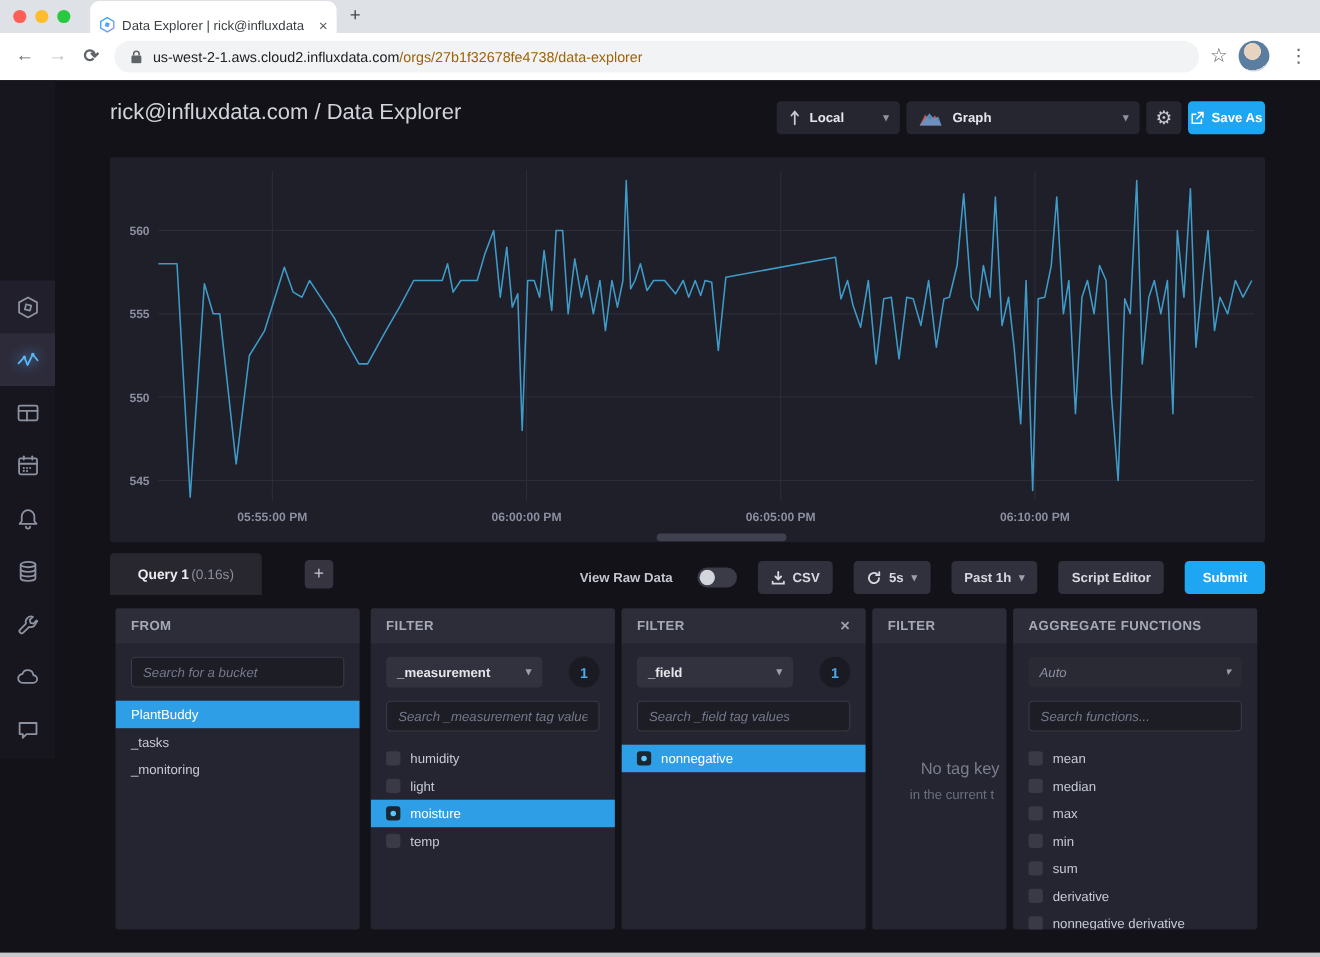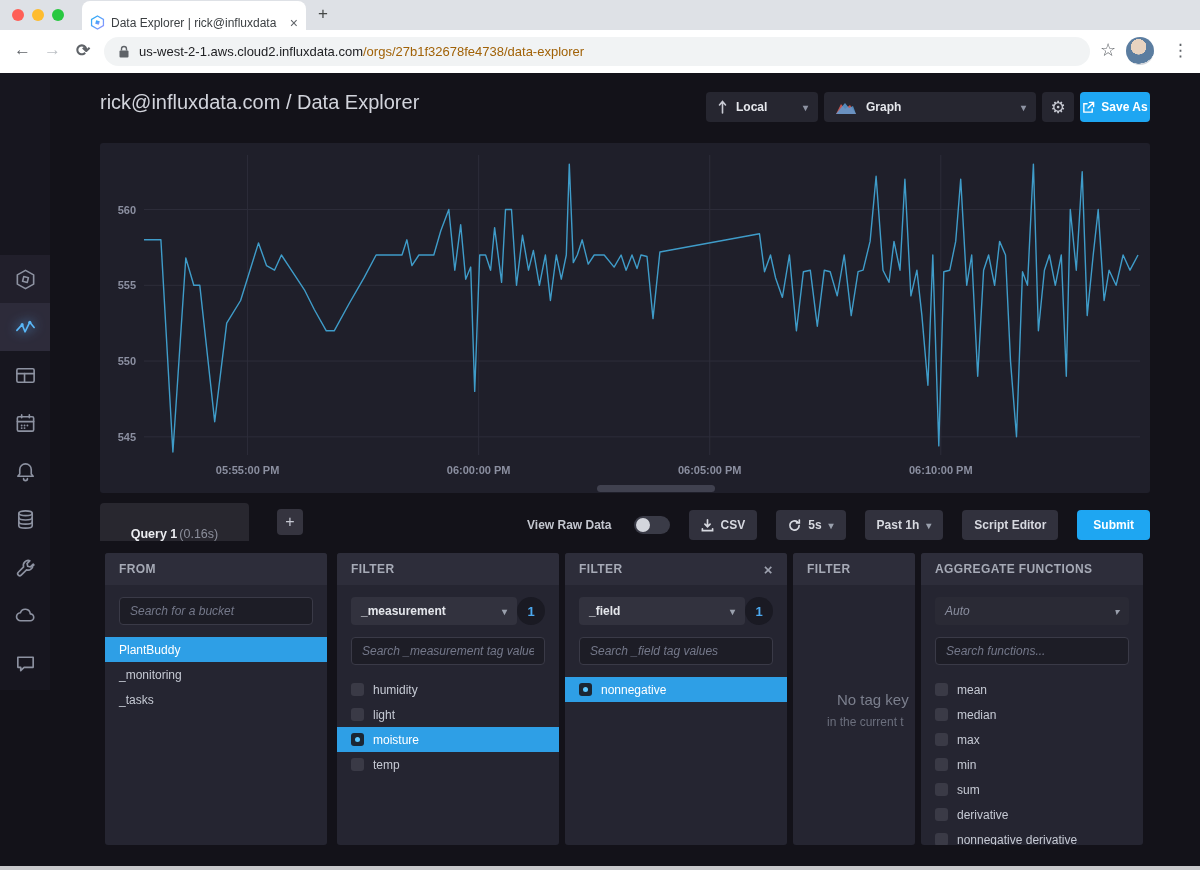--- a/index.html
+++ b/index.html
@@ -51,22 +51,22 @@
   .btn-blue { background:#1ea6f2; color:#fff; font-weight:bold; font-size:12px;
               border-radius:4px; display:flex; align-items:center; justify-content:center; gap:6px; }
 
   
   .chart-panel { position:absolute; left:100px; top:70px; width:1050px; height:350px;
                  background:#1f1f2a; border-radius:3px; }
   .drag-pill { position:absolute; left:597px; top:412px; width:118px; height:7px;
                background:#40414f; border-radius:4px; }
 
   
-  .qtab { position:absolute; left:100px; top:430px; width:149px; height:38px; background:#28272f;
-          border-radius:4px 4px 0 0; display:flex; align-items:flex-end; justify-content:center;
+  .qtab { position:absolute; left:100px; top:430px; width:138px; height:38px; background:#28272f;
+          border-radius:4px 4px 0 0; display:flex; align-items:center; justify-content:center;
           font-size:12.5px; color:#ecedf1; font-weight:bold; gap:2px; }
   .qtab .dur { color:#8b8e9b; font-weight:normal; }
   .qplus { position:absolute; left:277px; top:436px; width:26px; height:26px; background:#35343f;
            border-radius:4px; color:#c6c8d2; font-size:16px; display:flex; align-items:center;
            justify-content:center; }
   .qright { position:absolute; right:50px; top:437px; display:flex; align-items:center; gap:19px; }
   .raw-label { font-size:12px; font-weight:bold; color:#c3c6cf; margin-right:3px; }
   .toggle { width:36px; height:18px; background:#3a3b47; border-radius:9px; position:relative; }
   .toggle .knob { position:absolute; left:2px; top:2px; width:14px; height:14px;
                   border-radius:50%; background:#d3d5dc; }
@@ -79,21 +79,21 @@
   
   .panel { position:absolute; top:480px; height:292px; background:#252531; border-radius:3px;
            overflow:hidden; }
   .p-head { height:32px; background:#2d2d3a; display:flex; align-items:center; padding:0 14px;
             font-size:12px; font-weight:bold; color:#a6aab6; letter-spacing:.4px; }
   .p-head .x { margin-left:auto; color:#9da1ae; font-size:15px; }
   .searchbox { margin:12px 14px 0; height:28px; background:#1d1d26; border:1px solid #3a3a47;
                border-radius:4px; width:calc(100% - 28px); color:#c9ccd6; font-size:12px;
                font-style:italic; padding:0 10px; font-family:"Liberation Sans",sans-serif; }
   .searchbox::placeholder { color:#74788a; }
-  .selrow { display:flex; align-items:center; margin:12px 14px 0; gap:0; }
+  .selrow { display:flex; align-items:center; margin:12px 14px 0; gap:24px; }
   .select { flex:1; height:28px; background:#32323e; border-radius:4px; display:flex;
             align-items:center; padding:0 10px; font-size:12px; font-weight:bold; color:#e4e6eb; }
   .select .caret { margin-left:auto; color:#9aa0ad; font-size:10px; }
   .select.dim { background:#2a2a35; color:#8b8fa0; font-style:italic; font-weight:normal; }
   .badge { width:28px; height:28px; border-radius:50%; background:#1a1a23; color:#4ca9f0;
            font-size:13px; font-weight:bold; display:flex; align-items:center; justify-content:center; }
   .list { margin-top:12px; }
   .li-row { height:25px; display:flex; align-items:center; padding:0 14px; gap:9px;
             font-family:Liberation Sans, sans-serif; font-size:12px; color:#c6cad4; }
   .li-row.sel { background:#2e9fe6; color:#ffffff; }
@@ -312,24 +312,24 @@
   <div class="panel" style="left:105px;width:222px">
     <div class="p-head">
       <span>FROM</span>
     </div>
     <input class="searchbox" placeholder="Search for a bucket" style="">
     <div class="list">
         <div class="li-row sel">
           <span>PlantBuddy</span>
         </div>
         <div class="li-row">
+          <span>_tasks</span>
+        </div>
+        <div class="li-row">
           <span>_monitoring</span>
-        </div>
-        <div class="li-row">
-          <span>_tasks</span>
         </div>
       </div>
   </div>
 
   <div class="panel" style="left:337px;width:222px">
     <div class="p-head">
       <span>FILTER</span>
     </div>
     <div class="selrow">
       <div class="select">

